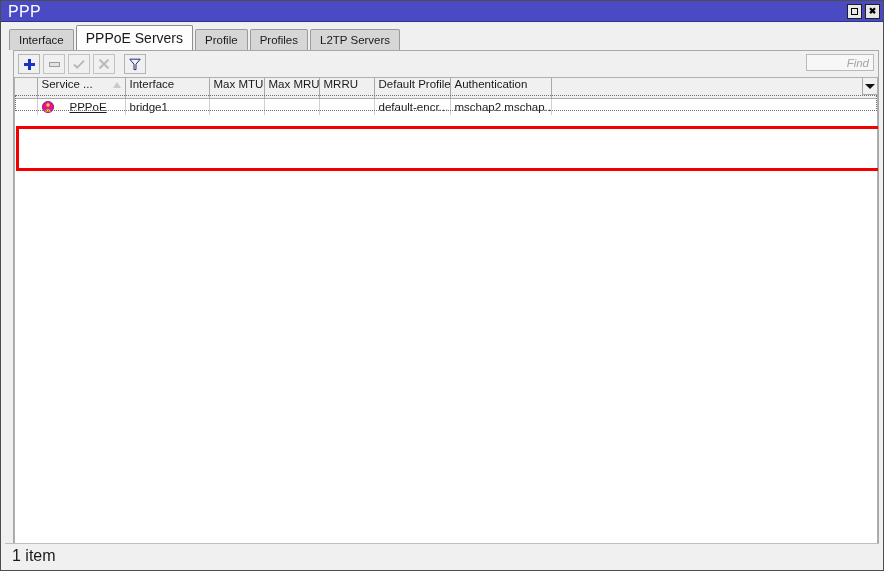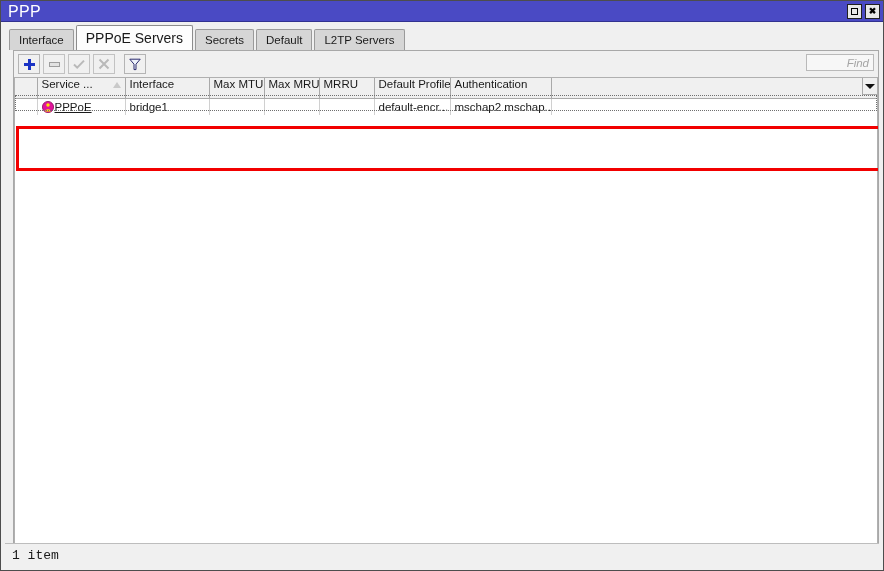--- a/index.html
+++ b/index.html
@@ -264,21 +264,21 @@
     background: #ffffff;
     color: #1a1a1a;
     white-space: nowrap;
     overflow: hidden;
     box-sizing: border-box;
     font-size: 11.5px;
   }
   table.grid td.lastcol { border-right: none; }
   table.grid tr.datarow td { border-bottom: none; }
 
-  .cell-flex { display: flex; gap: 1px; text-decoration: underline; }
+  .cell-flex { display: flex; gap: 16px; text-decoration: underline; }
 
   
   .svc-icon {
     width: 12px; height: 12px;
     flex: 0 0 12px;
   }
   .svc-icon svg { display: block; }
 
   
   #rowfocus {
@@ -311,45 +311,44 @@
     min-height: 24px;
     background: #f0f0f0;
     border-top: 1px solid #bdbdbd;
     display: flex;
     align-items: center;
     padding-left: 7px;
     box-sizing: border-box;
     margin: 0 4px 3px 4px;
   }
   #statusbar .txt {
-    font-size: 13px;
+    font-size: 16px;
     color: #1a1a1a;
-    font-family: Liberation Mono, monospace;
   }
 </style>
 </head>
 <body>
 
 <div id="window">
 
   <div id="titlebar">
     <div id="title-text">PPP</div>
     <div class="win-btn">
       <span class="sq"></span>
     </div>
     <div class="win-btn">
       <span>✖</span>
     </div>
   </div>
 
   <div id="tabstrip">
     <div class="tab">Interface</div>
     <div class="tab active">PPPoE Servers</div>
-    <div class="tab">Secrets</div>
-    <div class="tab">Default</div>
+    <div class="tab">Profile</div>
+    <div class="tab">Profiles</div>
     <div class="tab">L2TP Servers</div>
   </div>
 
   <div id="panel">
 
     <div id="toolbar">
       <div class="tbtn">
         <span class="ic-plus"></span>
       </div>
       <div class="tbtn flat">

